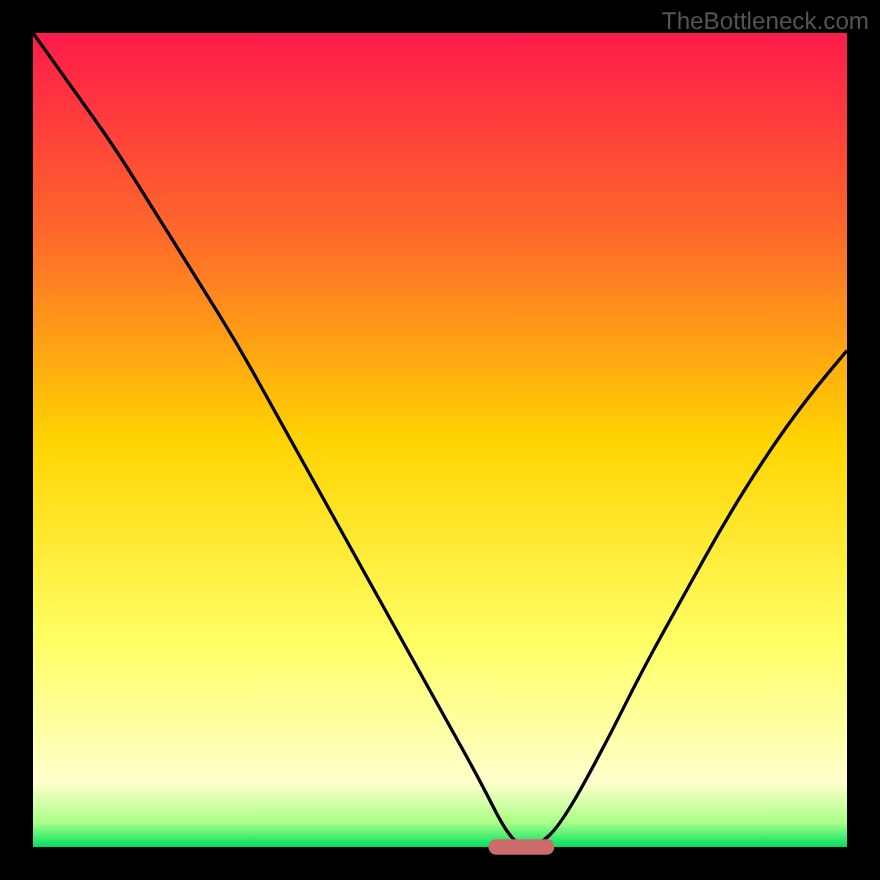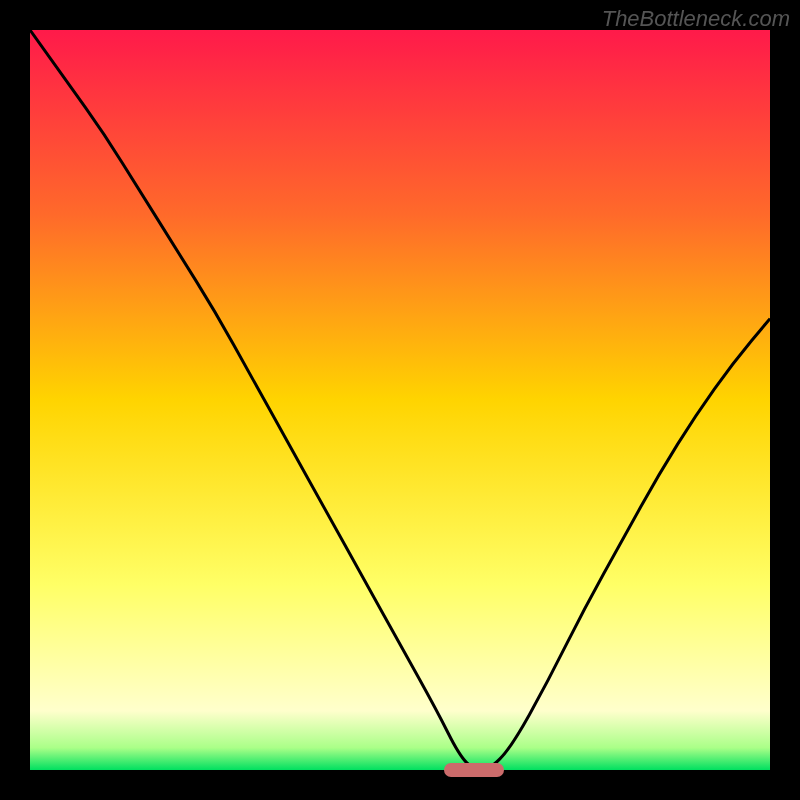--- a/index.html
+++ b/index.html
@@ -11,21 +11,20 @@
     position: relative;
     font-family: Arial, sans-serif;
   }
   .watermark {
     position: absolute;
     top: 6px;
     right: 10px;
     color: #555;
     font-size: 22px;
     z-index: 10;
-    font-style: italic;
   }
   .plot-area {
     position: absolute;
     left: 30px;
     top: 30px;
     width: 740px;
     height: 740px;
     overflow: visible;
   }
   .plot-area svg {

